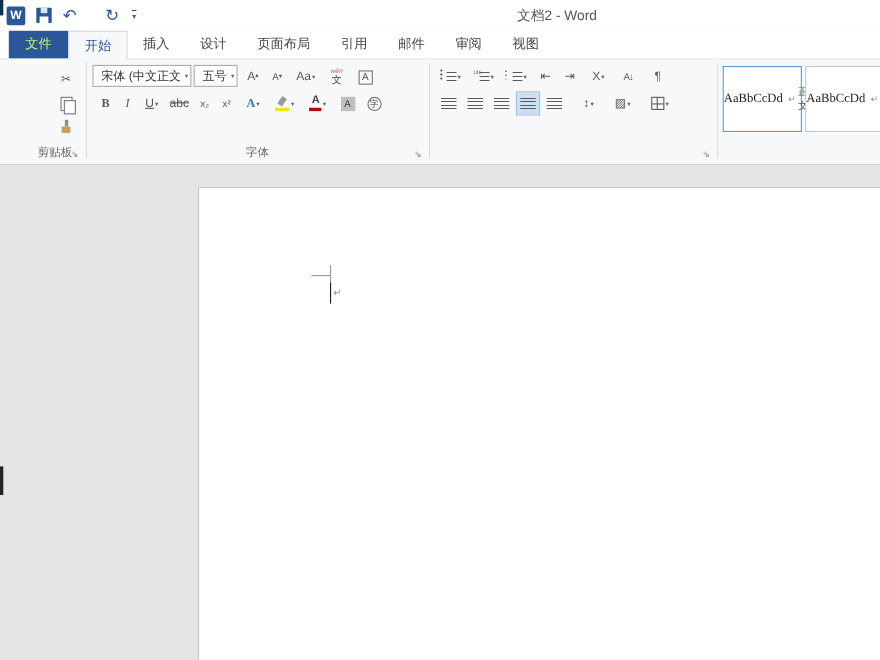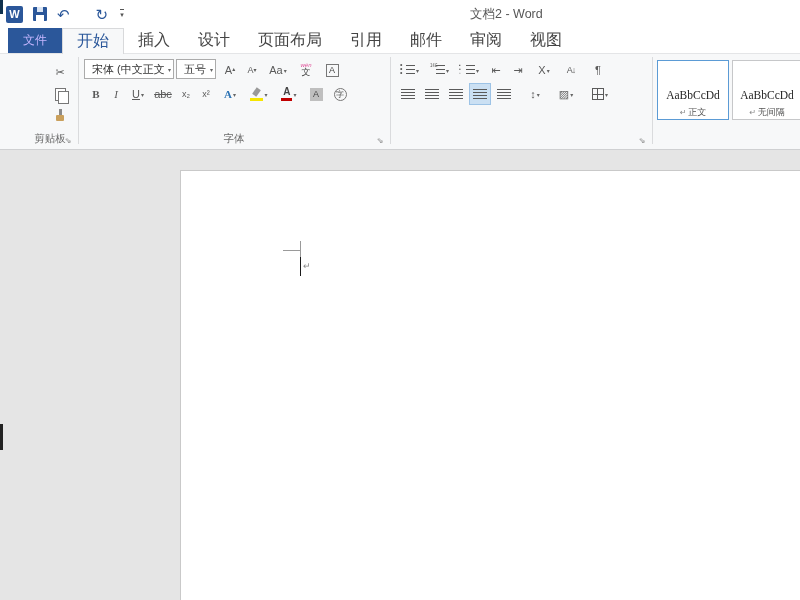--- a/index.html
+++ b/index.html
@@ -16,22 +16,22 @@
   .floppy::after{content:"";position:absolute;bottom:0;left:3px;width:8px;height:6px;background:#fff}
   .qat-btn{color:#2b579a;font-size:15px;line-height:1}
   .qat-redo{margin-left:16px}
   .qat-caret{font-size:7px;color:#555;border-top:1px solid #555;padding-top:1px;margin-left:2px}
   .wtitle{position:absolute;left:470px;top:0;width:260px;height:28px;line-height:28px;
           font-size:12.5px;color:#565656}
 
   
   .tabrow{position:absolute;left:0;top:28px;width:800px;height:26px;background:#fff;
           display:flex;padding-left:8px;box-sizing:border-box;border-bottom:1px solid #e4e5e7}
-  .file-tab{background:#2b579a;color:#c4b5fd;font-size:12px;padding:0 15px;display:flex;align-items:center}
-  .tab{font-size:16px;color:#444;padding:4px 14px;display:flex;align-items:center}
+  .file-tab{background:#2b579a;color:#bef264;font-size:12px;padding:0 15px;display:flex;align-items:center}
+  .tab{font-size:12px;color:#444;padding:4px 14px;display:flex;align-items:center}
   .tab.active{color:#2b579a;background:#f7f8f9;border:1px solid #d8d9db;border-bottom:none;
               margin-bottom:-1px;position:relative;z-index:2}
 
   
   .ribbon{position:absolute;left:0;top:54px;width:800px;height:96px;background:#f7f8f9;
           border-bottom:1px solid #cfd0d2;box-sizing:border-box}
   .vsep{position:absolute;top:3px;height:87px;width:1px;background:#dadbdd}
   .group-label{position:absolute;bottom:3px;font-size:10.5px;color:#6a6a6a;text-align:center}
   .launcher{position:absolute;bottom:3px;width:12px;height:12px;font-size:8px;color:#777;
             display:flex;align-items:center;justify-content:center}
@@ -93,21 +93,21 @@
   .lines-ic.m::before{content:"\25AA\A\2022\A\25E6";white-space:pre;position:absolute;left:0;top:-1px;
        font-size:5px;line-height:4px;color:#5a5a5a}
   .align-ic{width:14px;height:11px;
        background:repeating-linear-gradient(to bottom,#5a5a5a 0 1px,transparent 1px 3px)}
   .grid-ic{width:12px;height:12px;border:1px solid #5a5a5a;box-sizing:border-box;
        background:linear-gradient(#5a5a5a,#5a5a5a) center/100% 1px no-repeat,
                   linear-gradient(#5a5a5a,#5a5a5a) center/1px 100% no-repeat}
 
   
   .style-card{position:absolute;top:6px;height:60px;background:#fff;border:1px solid #c6c7c9;
-      box-sizing:border-box;display:flex;flex-direction:column;align-items:center;justify-content:flex-end;gap:5px}
+      box-sizing:border-box;display:flex;flex-direction:row;align-items:center;justify-content:flex-start;gap:5px}
   .style-card.selected{border-color:#5b9bd5}
   .style-prev{font-size:11.5px;color:#1f1f1f;font-family:"Liberation Serif",serif}
   .style-name{font-size:9px;color:#555;display:flex;gap:2px;align-items:center}
   .style-mark{font-size:8px;color:#888}
 
   
   .docarea{position:absolute;left:0;top:150px;width:800px;height:450px;background:#e5e5e5}
   .page{position:absolute;left:180px;top:20px;width:640px;height:440px;background:#fff;border:1px solid #c9c9c9}
   .croph{position:absolute;left:283px;top:100px;width:17px;height:1px;background:#9a9a9a}
   .cropv{position:absolute;left:300px;top:91px;width:1px;height:17px;background:#9a9a9a}

